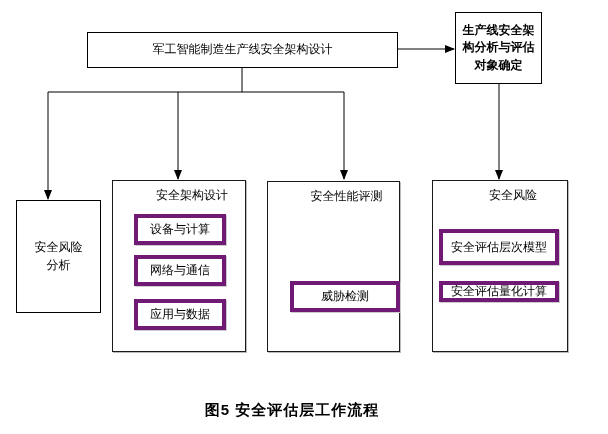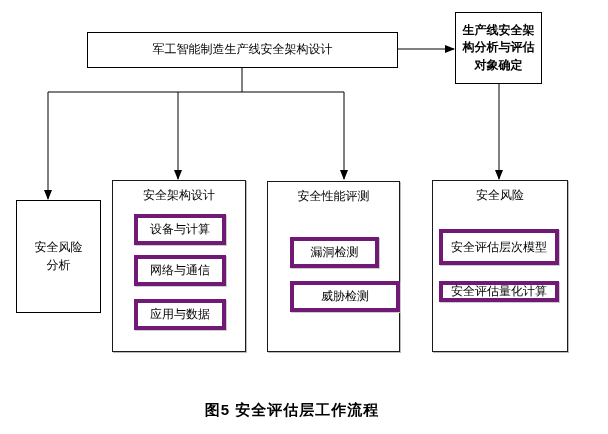--- a/index.html
+++ b/index.html
@@ -32,21 +32,21 @@
   .group {
     position: absolute;
     border: 1px solid #1a1a1a;
     background: #ffffff;
     box-sizing: border-box;
     box-shadow: 1px 1px 0 #bbbbbb;
   }
   .group-title {
     position: absolute;
     top: 6px;
-    left: 0;
+    left: 13px;
     width: 100%;
     text-align: center;
     font-size: 12px;
   }
   .sub-box {
     position: absolute;
     border: 4px solid #701a75;
     background: #ffffff;
     display: flex;
     align-items: center;
@@ -111,21 +111,20 @@
 
   <div class="group" style="left:112px; top:180px; width:134px; height:172px;">
     <div class="group-title">安全架构设计</div>
     <div class="sub-box" style="left:21px; top:33px; width:92px; height:31px;">设备与计算</div>
     <div class="sub-box" style="left:21px; top:74px; width:92px; height:31px;">网络与通信</div>
     <div class="sub-box" style="left:21px; top:118px; width:92px; height:31px;">应用与数据</div>
   </div>
 
   <div class="group" style="left:267px; top:181px; width:133px; height:171px;">
     <div class="group-title">安全性能评测</div>
-    <div class="sub-box" style="left:22px; top:55px; width:89px; height:31px;">漏洞检测</div>
     <div class="sub-box" style="left:22px; top:99px; width:110px; height:31px;">威胁检测</div>
   </div>
 
   <div class="group" style="left:432px; top:180px; width:136px; height:172px;">
     <div class="group-title">安全风险</div>
     <div class="sub-box" style="left:6px; top:48px; width:120px; height:36px;">安全评估层次模型</div>
     <div class="sub-box" style="left:6px; top:100px; width:120px; height:21px;">安全评估量化计算</div>
   </div>
 
   <div class="caption">图5  安全评估层工作流程</div>

